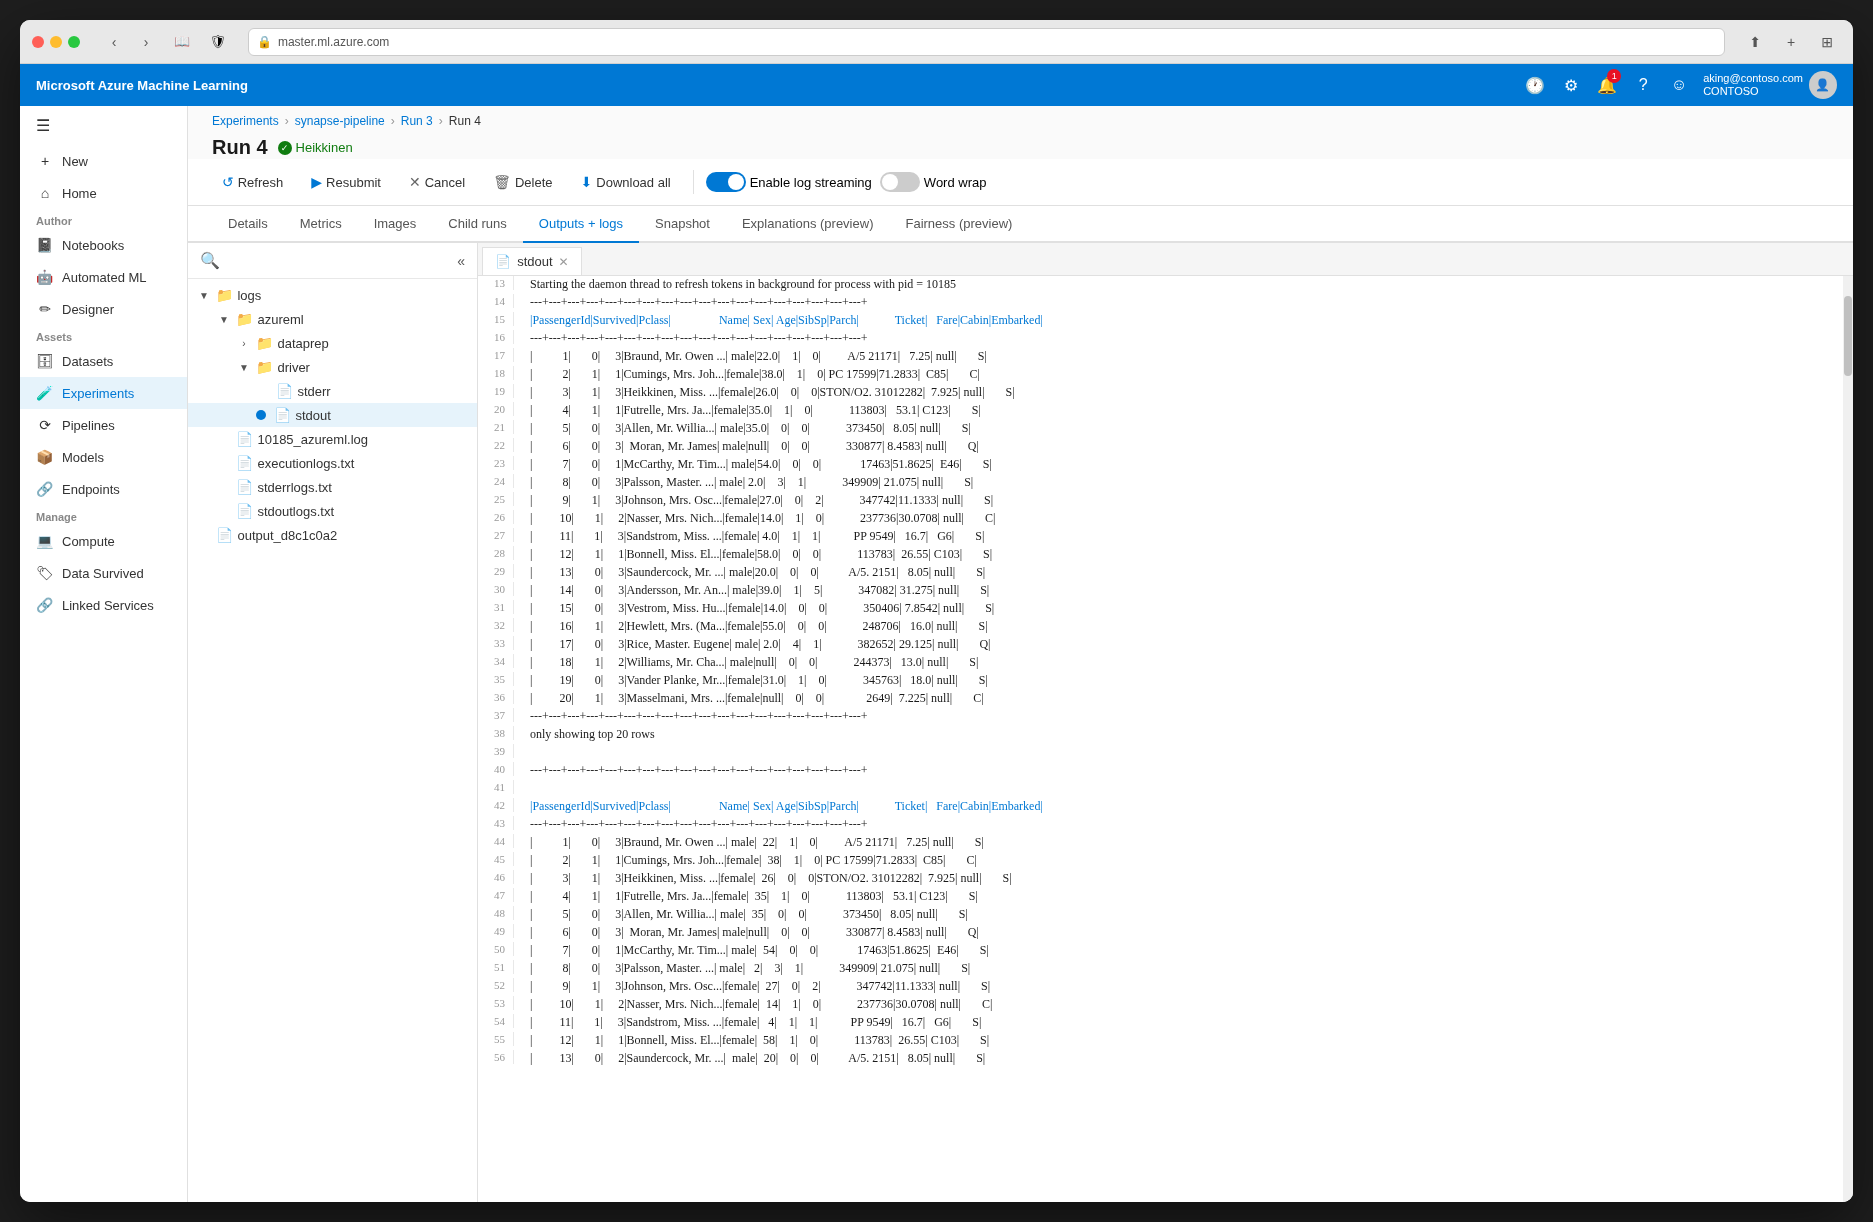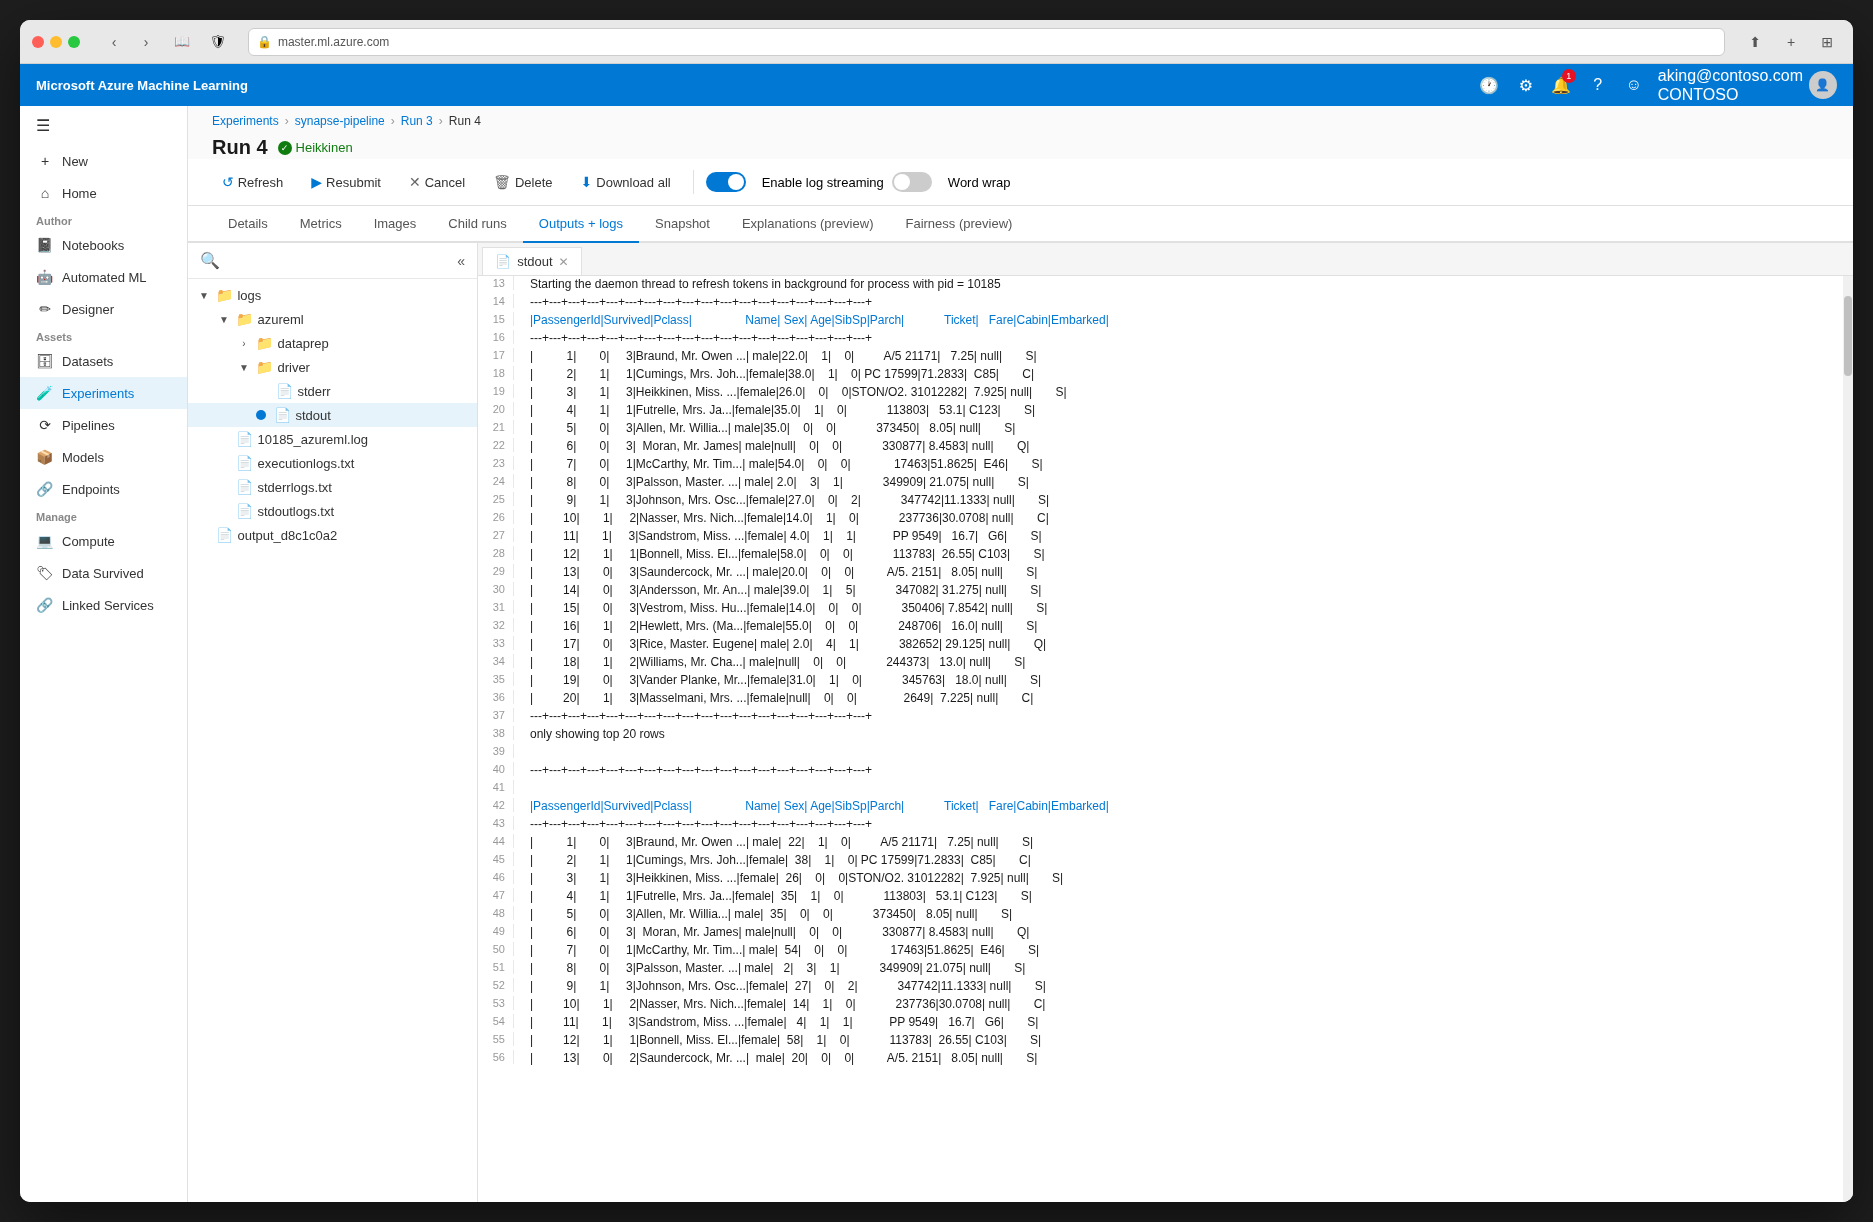--- a/index.html
+++ b/index.html
@@ -48,21 +48,21 @@
       align-items: center;
       padding: 0 16px;
       color: white;
       flex-shrink: 0;
     }
     .azure-logo { font-size: 13px; font-weight: 600; color: white; }
     .azure-header-right { margin-left: auto; display: flex; align-items: center; gap: 12px; color: white; font-size: 12px; }
     .header-icon { width: 24px; height: 24px; display: flex; align-items: center; justify-content: center; font-size: 16px; cursor: pointer; }
     .user-info { display: flex; align-items: center; gap: 6px; }
     .avatar { width: 28px; height: 28px; border-radius: 50%; background: #ccc; overflow: hidden; display: flex; align-items: center; justify-content: center; font-size: 12px; }
-    .user-text { font-size: 16px; line-height: 1.2; }
+    .user-text { font-size: 11px; line-height: 1.2; }
 
     
     .main-layout {
       display: flex;
       flex: 1;
       overflow: hidden;
     }
 
     
     .sidebar {
@@ -142,21 +142,21 @@
       padding: 5px 10px;
       border: none;
       background: transparent;
       cursor: pointer;
       color: #333;
       font-size: 13px;
       border-radius: 4px;
     }
     .tb-btn .btn-icon { font-size: 14px; color: #0078d4; }
     .tb-separator { width: 1px; height: 24px; background: #e0e0e0; margin: 0 4px; }
-    .toggle-container { display: flex; align-items: center; gap: 16px; justify-content: center; }
+    .toggle-container { display: flex; align-items: center; gap: 4px; justify-content: center; }
     .toggle {
       width: 40px; height: 20px; border-radius: 10px; background: #0078d4;
       position: relative; cursor: pointer;
     }
     .toggle::after { content: ''; position: absolute; width: 16px; height: 16px; border-radius: 50%; background: white; top: 2px; right: 2px; }
     .toggle-off { background: #ccc; }
     .toggle-off::after { left: 2px; right: auto; }
 
     
     .tabs-bar {
@@ -244,21 +244,21 @@
       background: white;
       border: 1px solid #e0e0e0;
       border-bottom: none;
       margin-top: 4px;
     }
     .log-close { font-size: 12px; color: #999; cursor: pointer; }
     .log-content {
       flex: 1;
       background: white;
       overflow-y: auto;
-      font-family: Liberation Sans, sans-serif;
+      font-family: Liberation Serif, serif;
       font-size: 12px;
       padding: 0;
     }
     .log-line {
       display: flex;
       align-items: flex-start;
       min-height: 18px;
     }
     .line-num {
       width: 36px;

